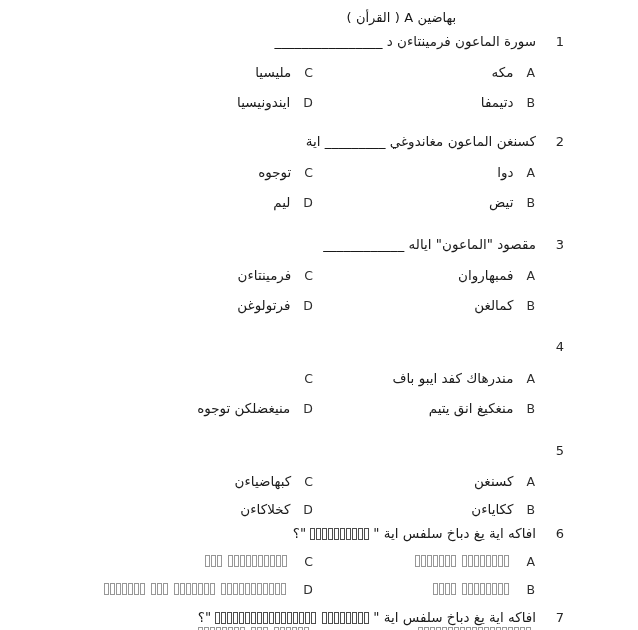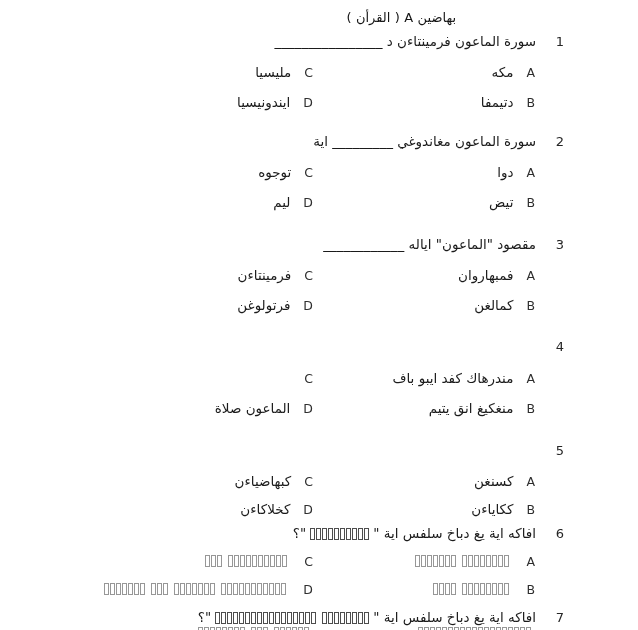--- a/index.html
+++ b/index.html
@@ -64,21 +64,21 @@
       <div class="opt">
         <span class="letter">D</span>
         <span class="otext">ايندونيسيا</span>
       </div>
     </div>
   </section>
 
   <section class="q q2">
     <div class="qline">
       <span class="qnum">2</span>
-      <span class="qtext">سورة الماعون مغاندوغي _________ اية</span>
+      <span class="qtext">كسنغن الماعون مغاندوغي _________ اية</span>
     </div>
     <div class="options">
       <div class="opt">
         <span class="letter">A</span>
         <span class="otext">دوا</span>
       </div>
       <div class="opt">
         <span class="letter">C</span>
         <span class="otext">توجوه</span>
       </div>
@@ -129,21 +129,21 @@
       </div>
       <div class="opt">
         <span class="letter">C</span>
       </div>
       <div class="opt">
         <span class="letter">B</span>
         <span class="otext">منغكيغ انق يتيم</span>
       </div>
       <div class="opt">
         <span class="letter">D</span>
-        <span class="otext">الماعون صلاة</span>
+        <span class="otext">منيغضلكن توجوه</span>
       </div>
     </div>
   </section>
 
   <section class="q q5">
     <div class="qline">
       <span class="qnum">5</span>
     </div>
     <div class="options">
       <div class="opt">

